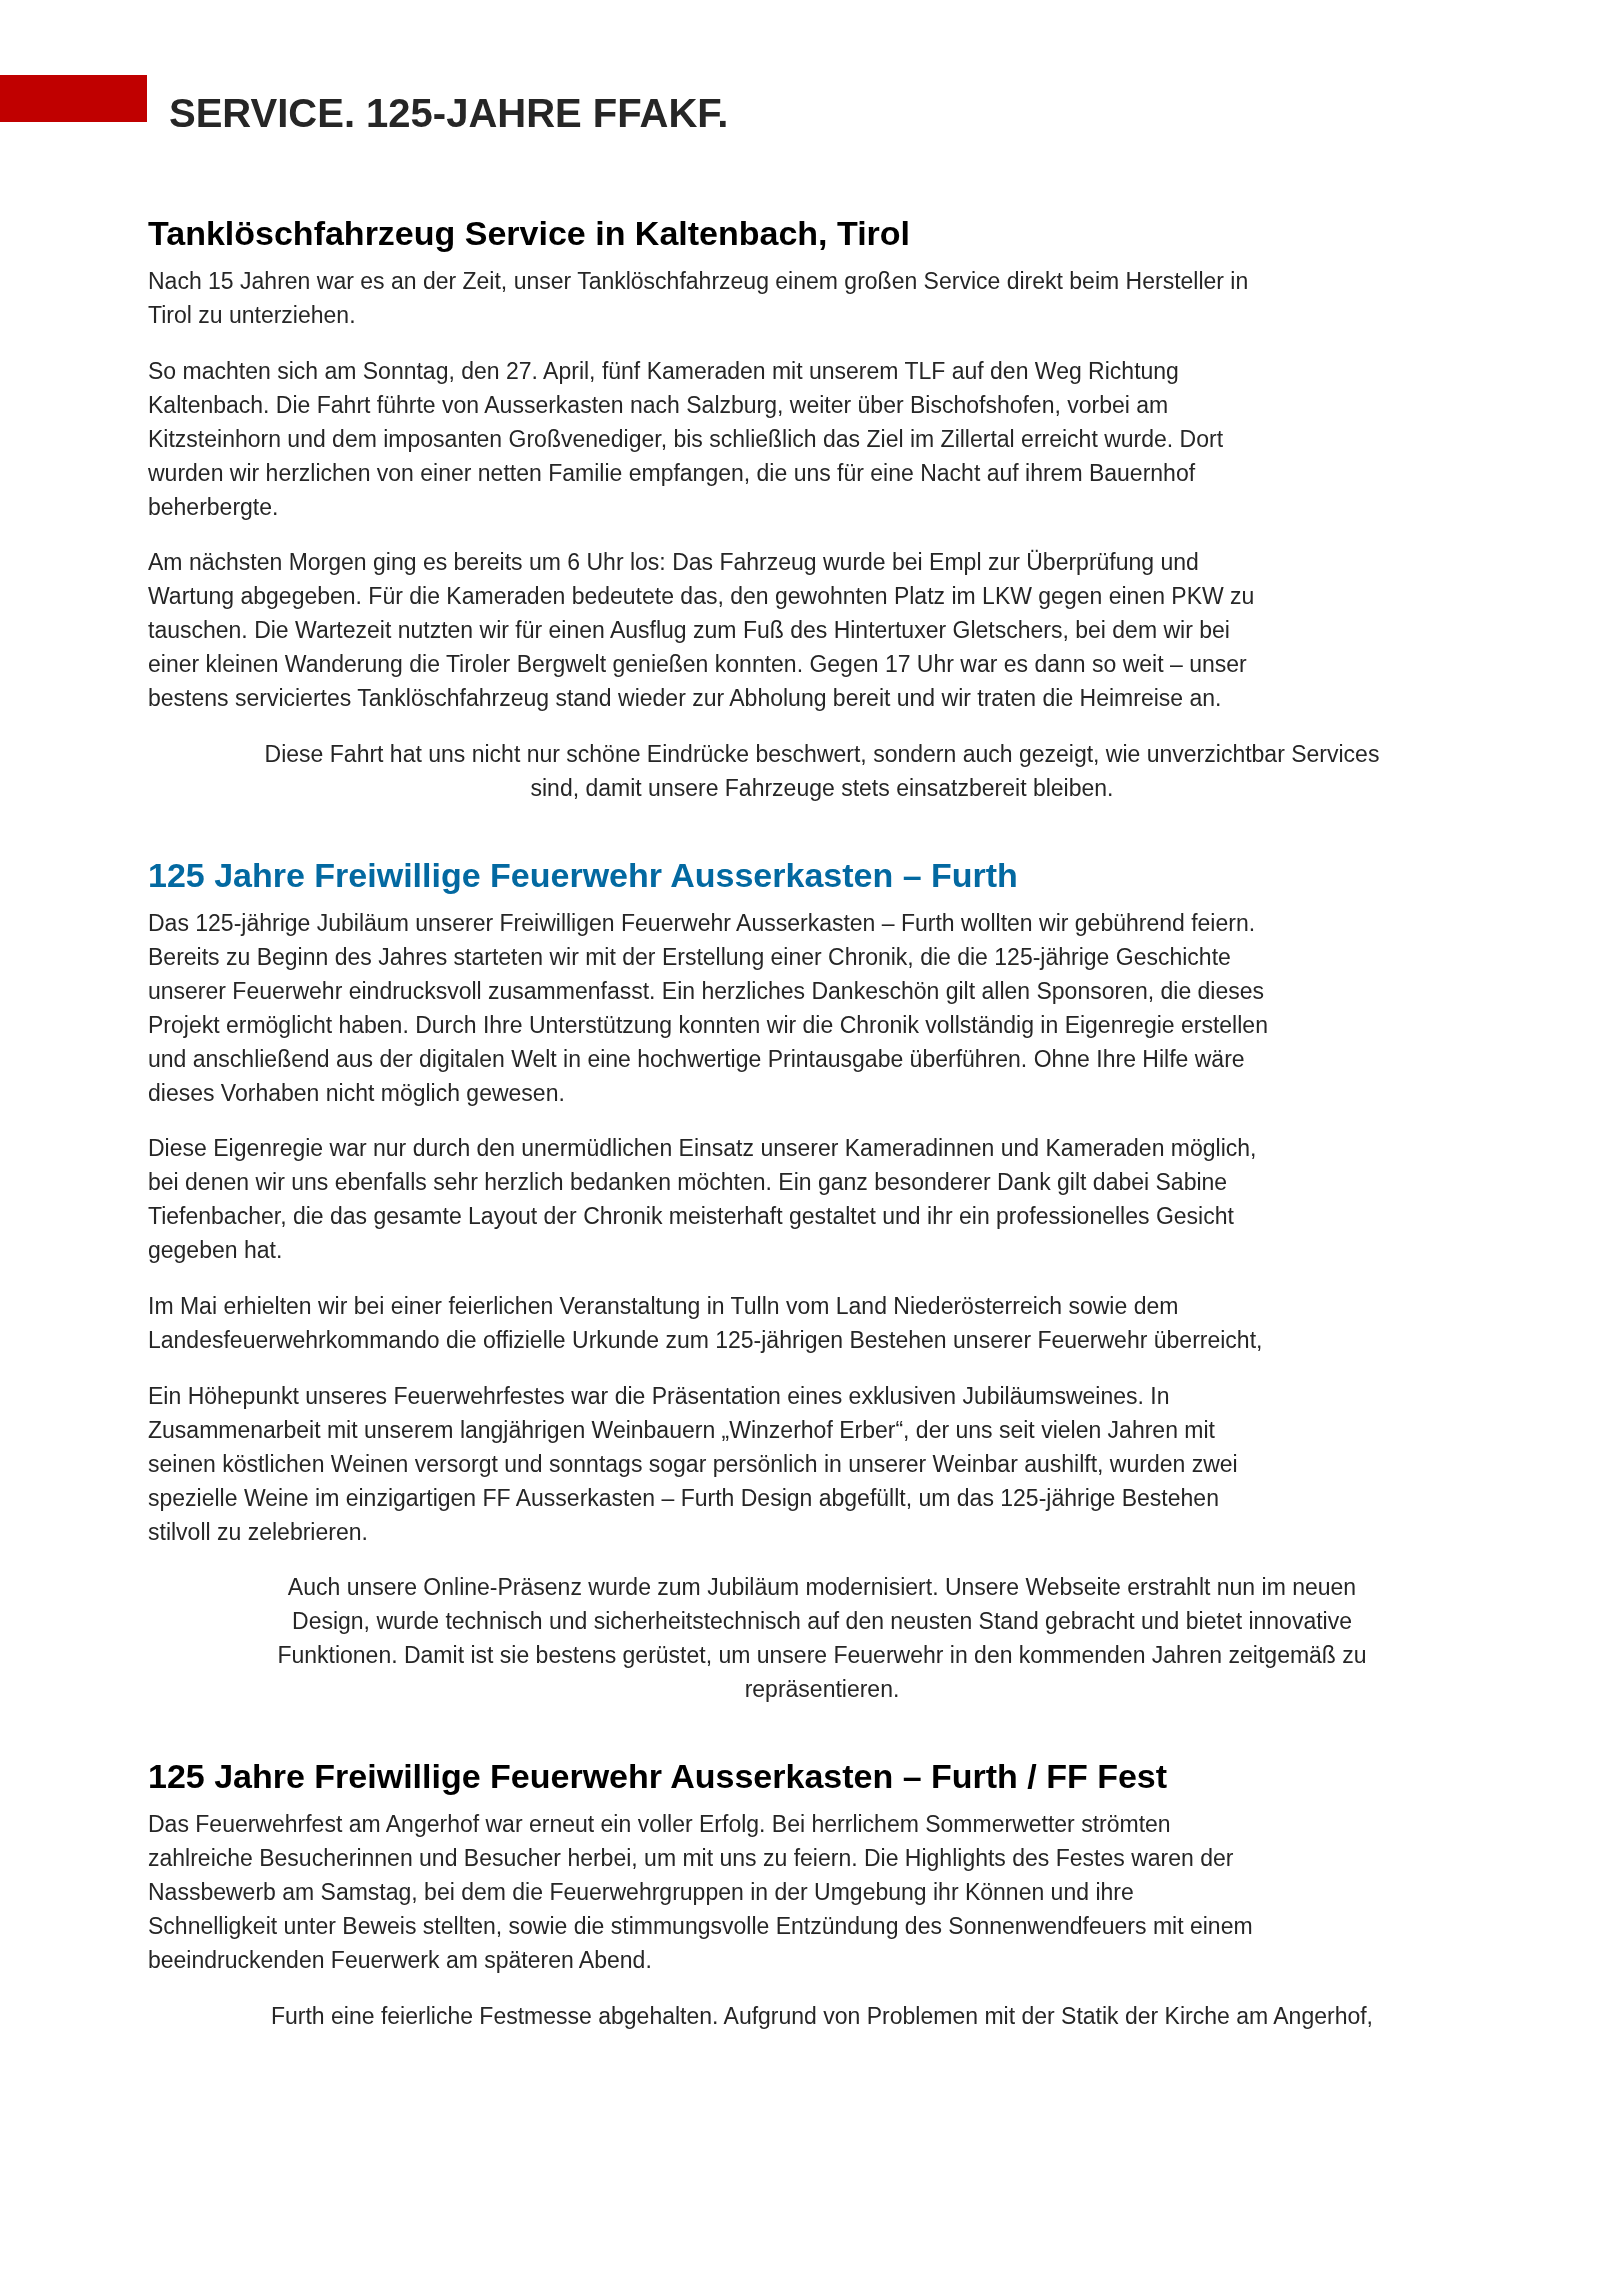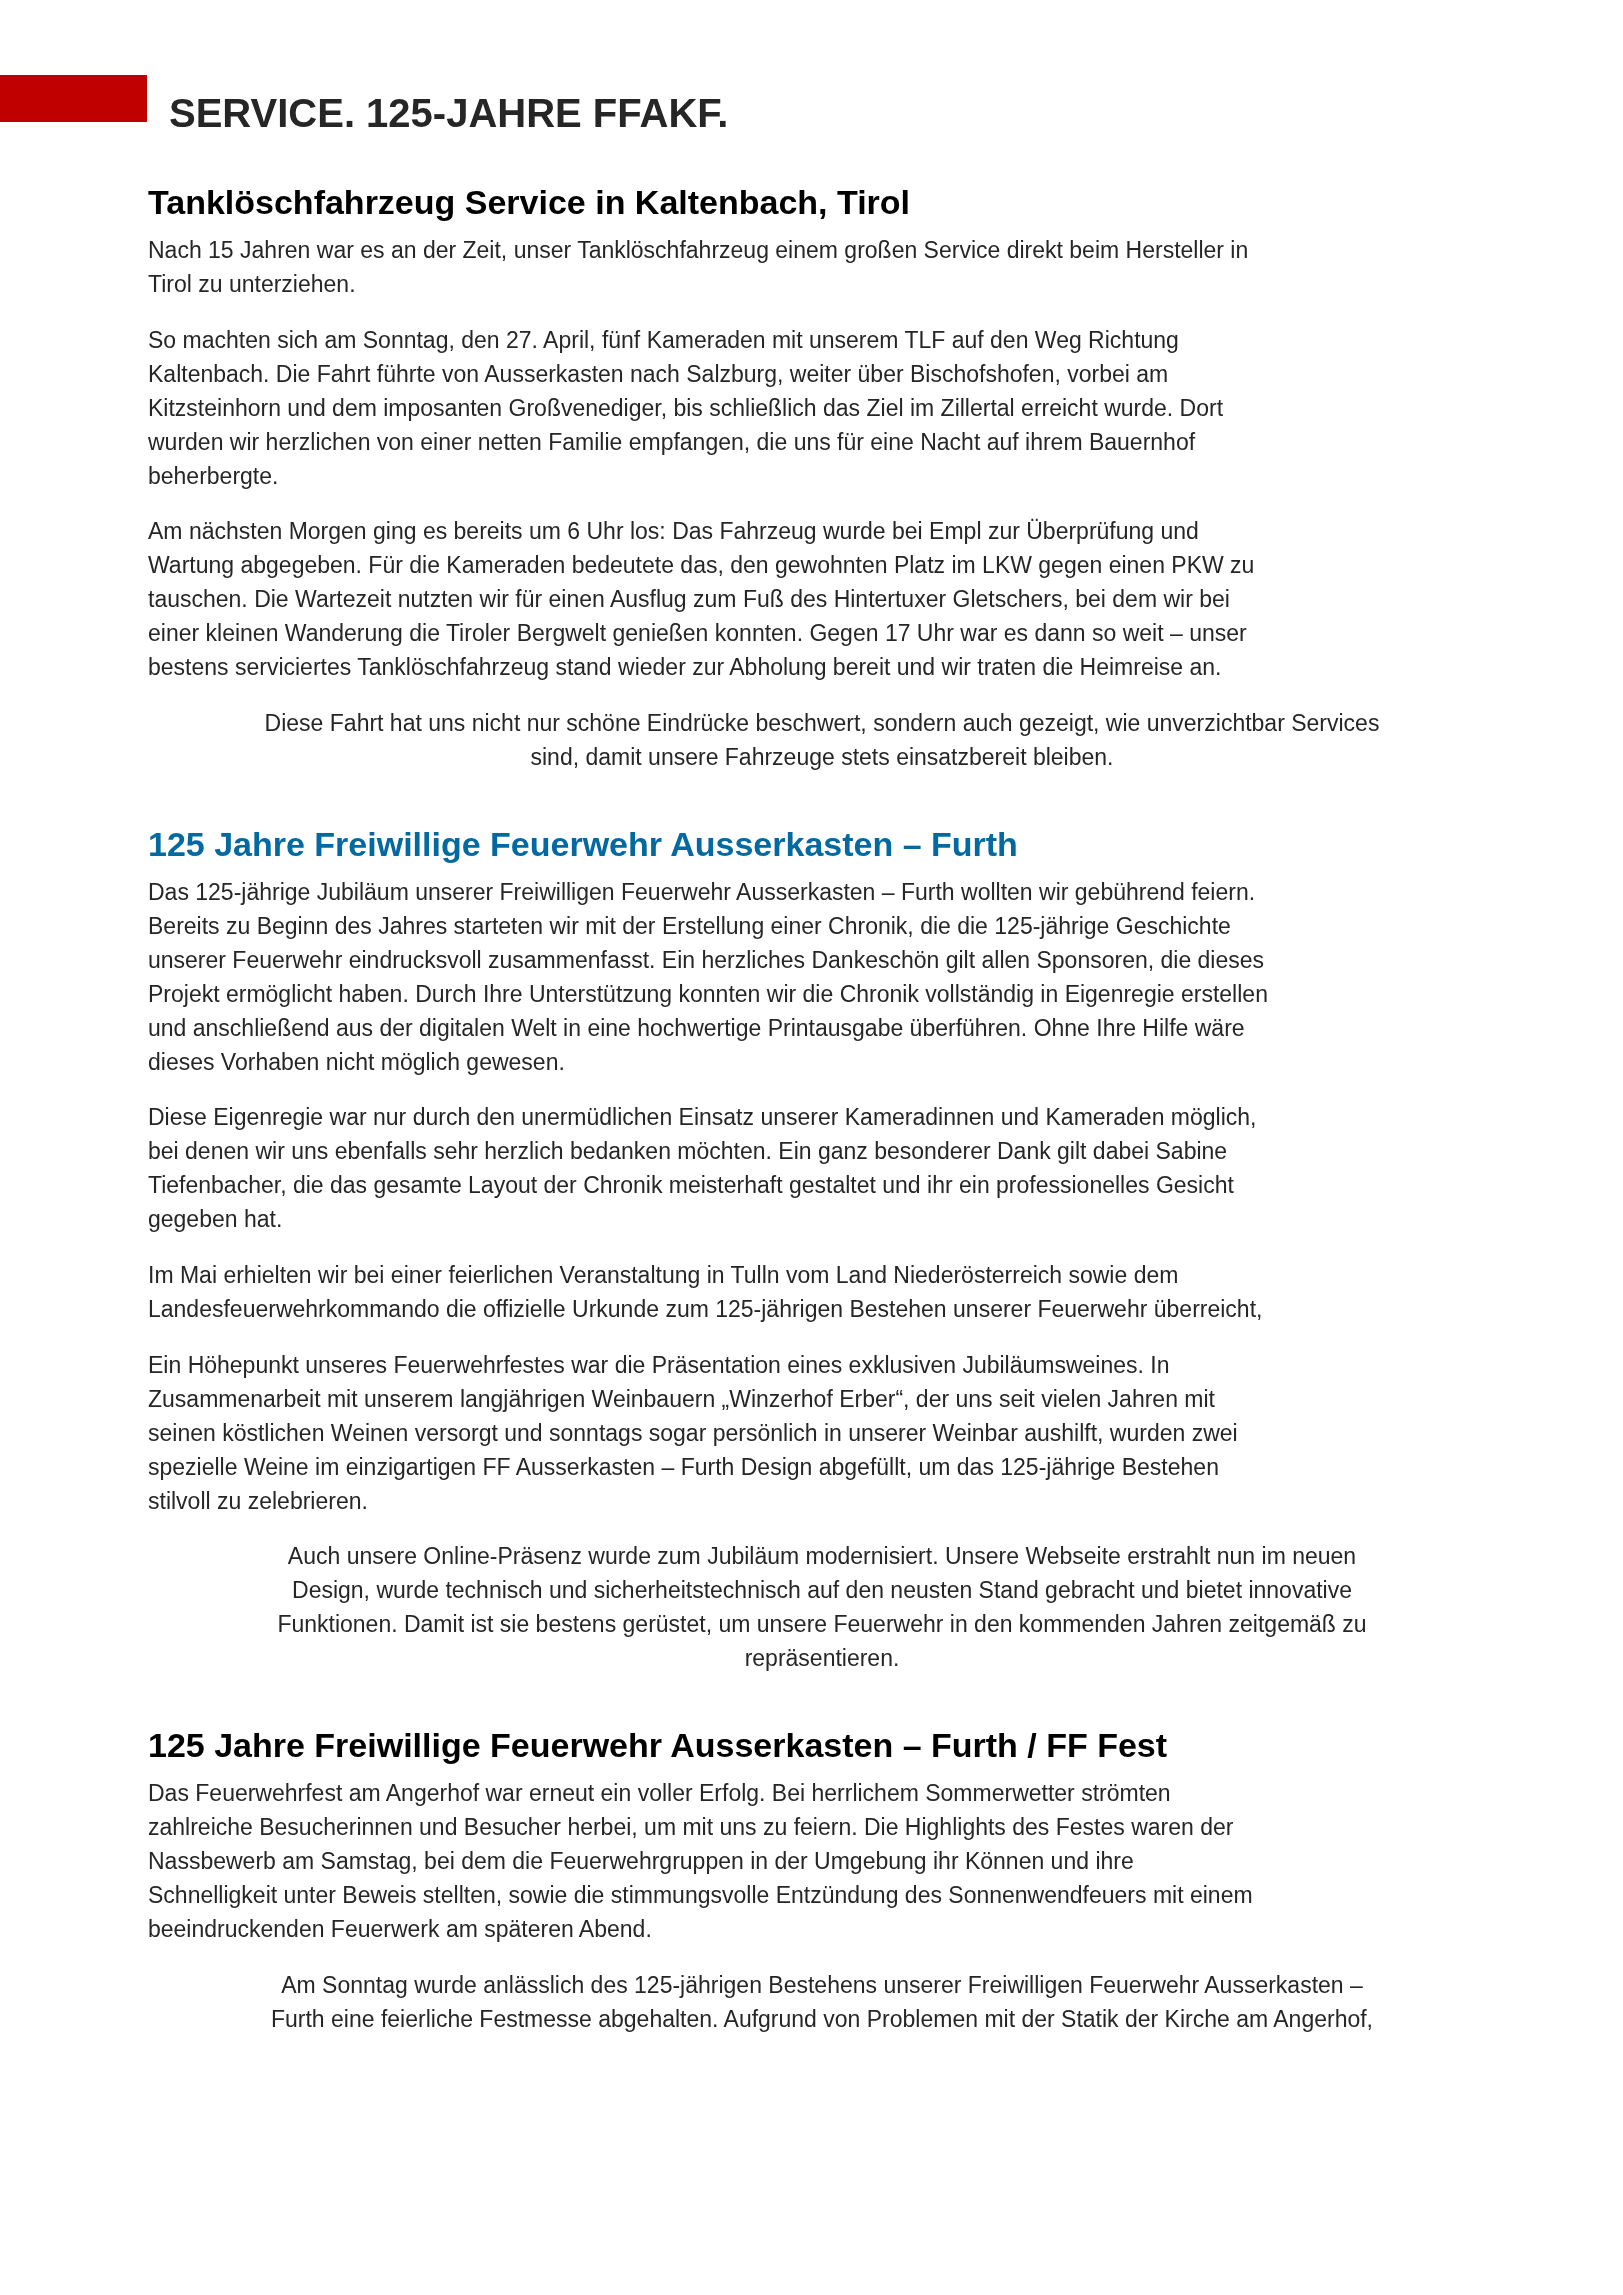--- a/index.html
+++ b/index.html
@@ -22,21 +22,21 @@
     font-size: 40px;
     line-height: 46px;
     font-weight: bold;
     color: #262626;
     white-space: nowrap;
     letter-spacing: 0px;
   }
   .content {
     position: absolute;
     left: 148px;
-    top: 183px;
+    top: 214px;
     width: 1348px;
   }
   .section { margin: 0 0 51px 0; }
   .section-heading {
     margin: 0 0 11px 0;
     font-size: 34px;
     line-height: 39px;
     font-weight: bold;
     white-space: nowrap;
   }
@@ -121,19 +121,18 @@
   <section class="section">
     <h2 class="section-heading" style="color: rgb(0, 0, 0);">125 Jahre Freiwillige Feuerwehr Ausserkasten – Furth / FF Fest</h2>
     <p class="para">
       <span class="line">Das Feuerwehrfest am Angerhof war erneut ein voller Erfolg. Bei herrlichem Sommerwetter strömten</span>
       <span class="line">zahlreiche Besucherinnen und Besucher herbei, um mit uns zu feiern. Die Highlights des Festes waren der</span>
       <span class="line">Nassbewerb am Samstag, bei dem die Feuerwehrgruppen in der Umgebung ihr Können und ihre</span>
       <span class="line">Schnelligkeit unter Beweis stellten, sowie die stimmungsvolle Entzündung des Sonnenwendfeuers mit einem</span>
       <span class="line">beeindruckenden Feuerwerk am späteren Abend.</span>
     </p>
     <p class="para">
-      <span class="line">Am Sonntag wurde anlässlich des 125-jährigen Bestehens unserer Freiwilligen Feuerwehr Ausserkasten –</span>
       <span class="line">Furth eine feierliche Festmesse abgehalten. Aufgrund von Problemen mit der Statik der Kirche am Angerhof,</span>
     </p>
   </section>
 
 </div>
 
 
 </body></html>

